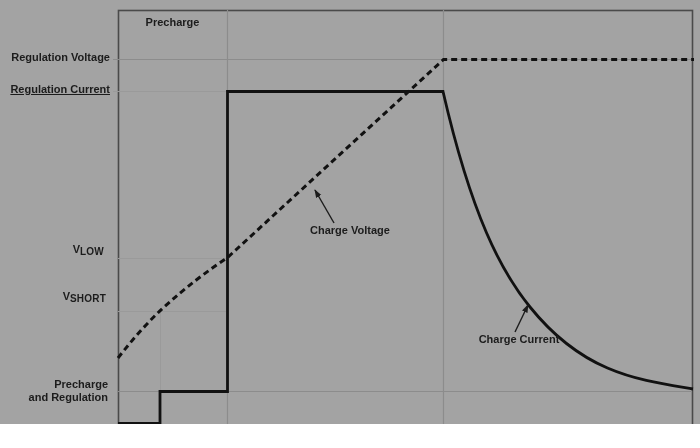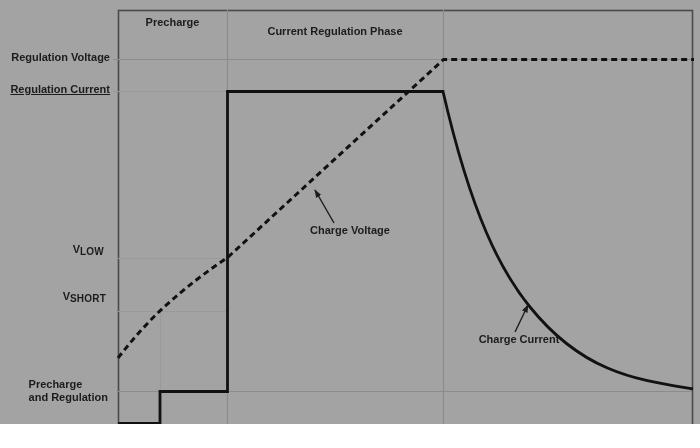--- a/index.html
+++ b/index.html
@@ -4,21 +4,21 @@
 <style>
   html,body{margin:0;padding:0;background:#fff;}
   .stage{
     position:relative;width:700px;height:424px;background:#a3a3a3;
     font-family:"Liberation Sans","DejaVu Sans",sans-serif;overflow:hidden;
   }
   .lbl{
     position:absolute;color:#1c1c1c;font-weight:bold;font-size:11px;
     line-height:13px;white-space:nowrap;
   }
-  .axis-lbl{}
+  .axis-lbl{text-align:right;}
   .phase-hdr{text-align:center;}
   .anno{text-align:center;}
   sub.sm{font-size:10px;font-weight:bold;vertical-align:-2px;letter-spacing:.2px;}
   svg{position:absolute;left:0;top:0;}
 </style>
 </head>
 <body>
 
 <div class="stage">
 
@@ -51,23 +51,20 @@
              C 186 287 206 272 227 258
              L 443.5 59.5 H 694" fill="none" stroke="#111111" stroke-width="3" stroke-dasharray="6 4"></path>
 
     <line x1="334" y1="223" x2="315" y2="190" stroke="#1c1c1c" stroke-width="1.4" marker-end="url(#arrowhead)"></line>
     <line x1="515" y1="332" x2="528" y2="305" stroke="#1c1c1c" stroke-width="1.4" marker-end="url(#arrowhead)"></line>
   </svg>
 
   <div class="lbl phase-hdr" style="left:118px;top:16px;width:109px;">
     <div>Precharge</div>
   </div>
-  <div class="lbl phase-hdr" style="left:227px;top:25px;width:216px;">
-    <div>Current Regulation Phase</div>
-  </div>
 
   <div class="lbl axis-lbl" style="right:590px;top:51px;">Regulation Voltage</div>
   <div class="lbl axis-lbl" style="right:590px;top:83px;text-decoration:underline;">Regulation Current</div>
 
   <div class="lbl axis-lbl" style="right:596px;top:243px;"><span>V</span><sub class="sm">LOW</sub></div>
 
   <div class="lbl axis-lbl" style="right:594px;top:290px;"><span>V</span><sub class="sm">SHORT</sub></div>
 
   <div class="lbl axis-lbl" style="right:592px;top:378px;">
     <div>Precharge</div>

